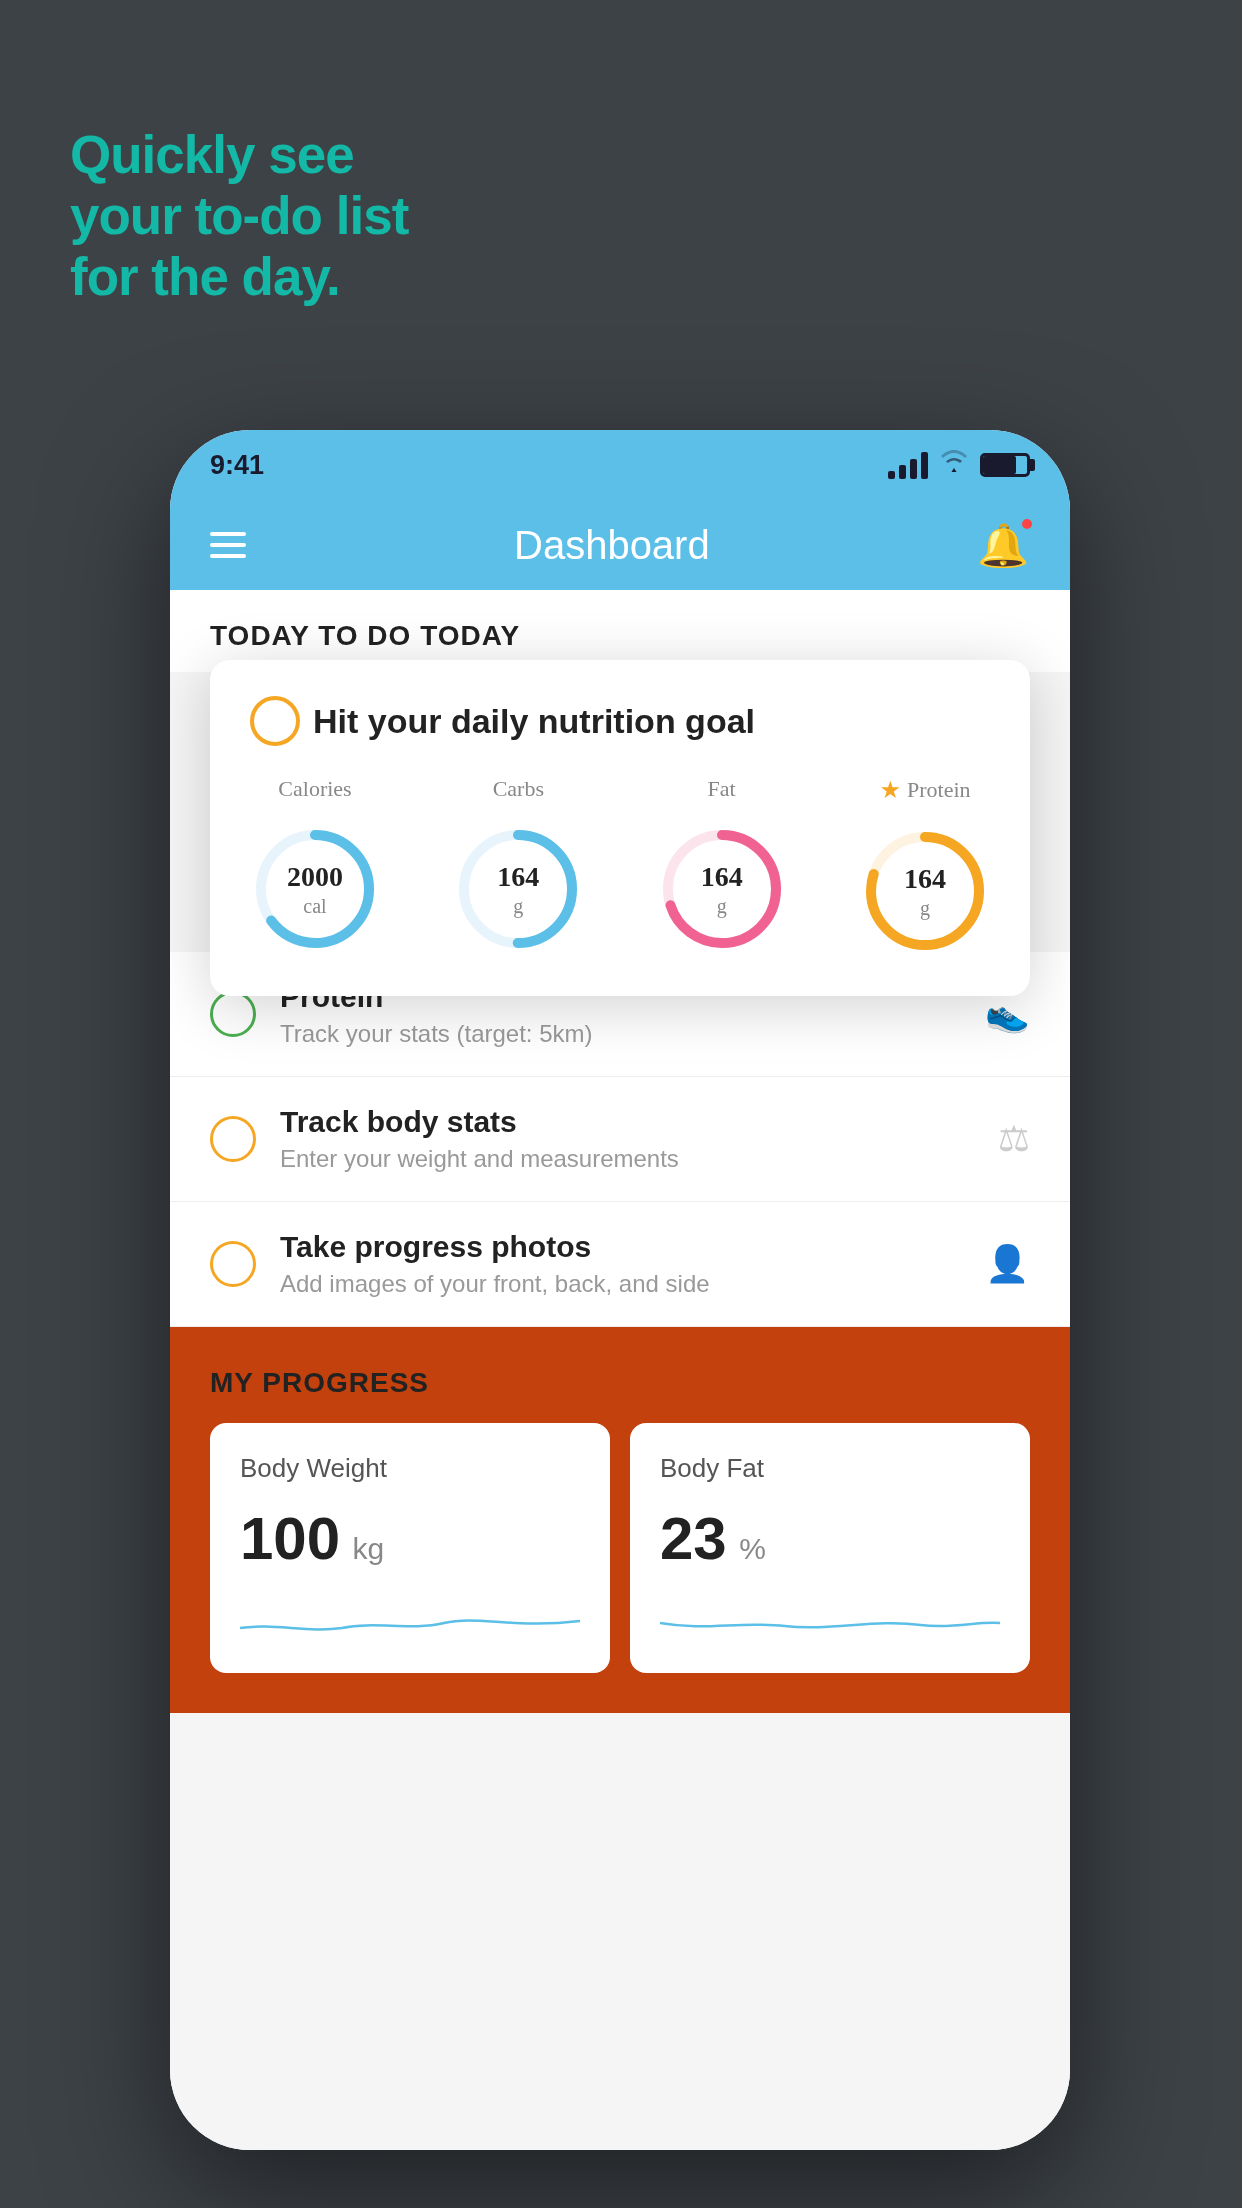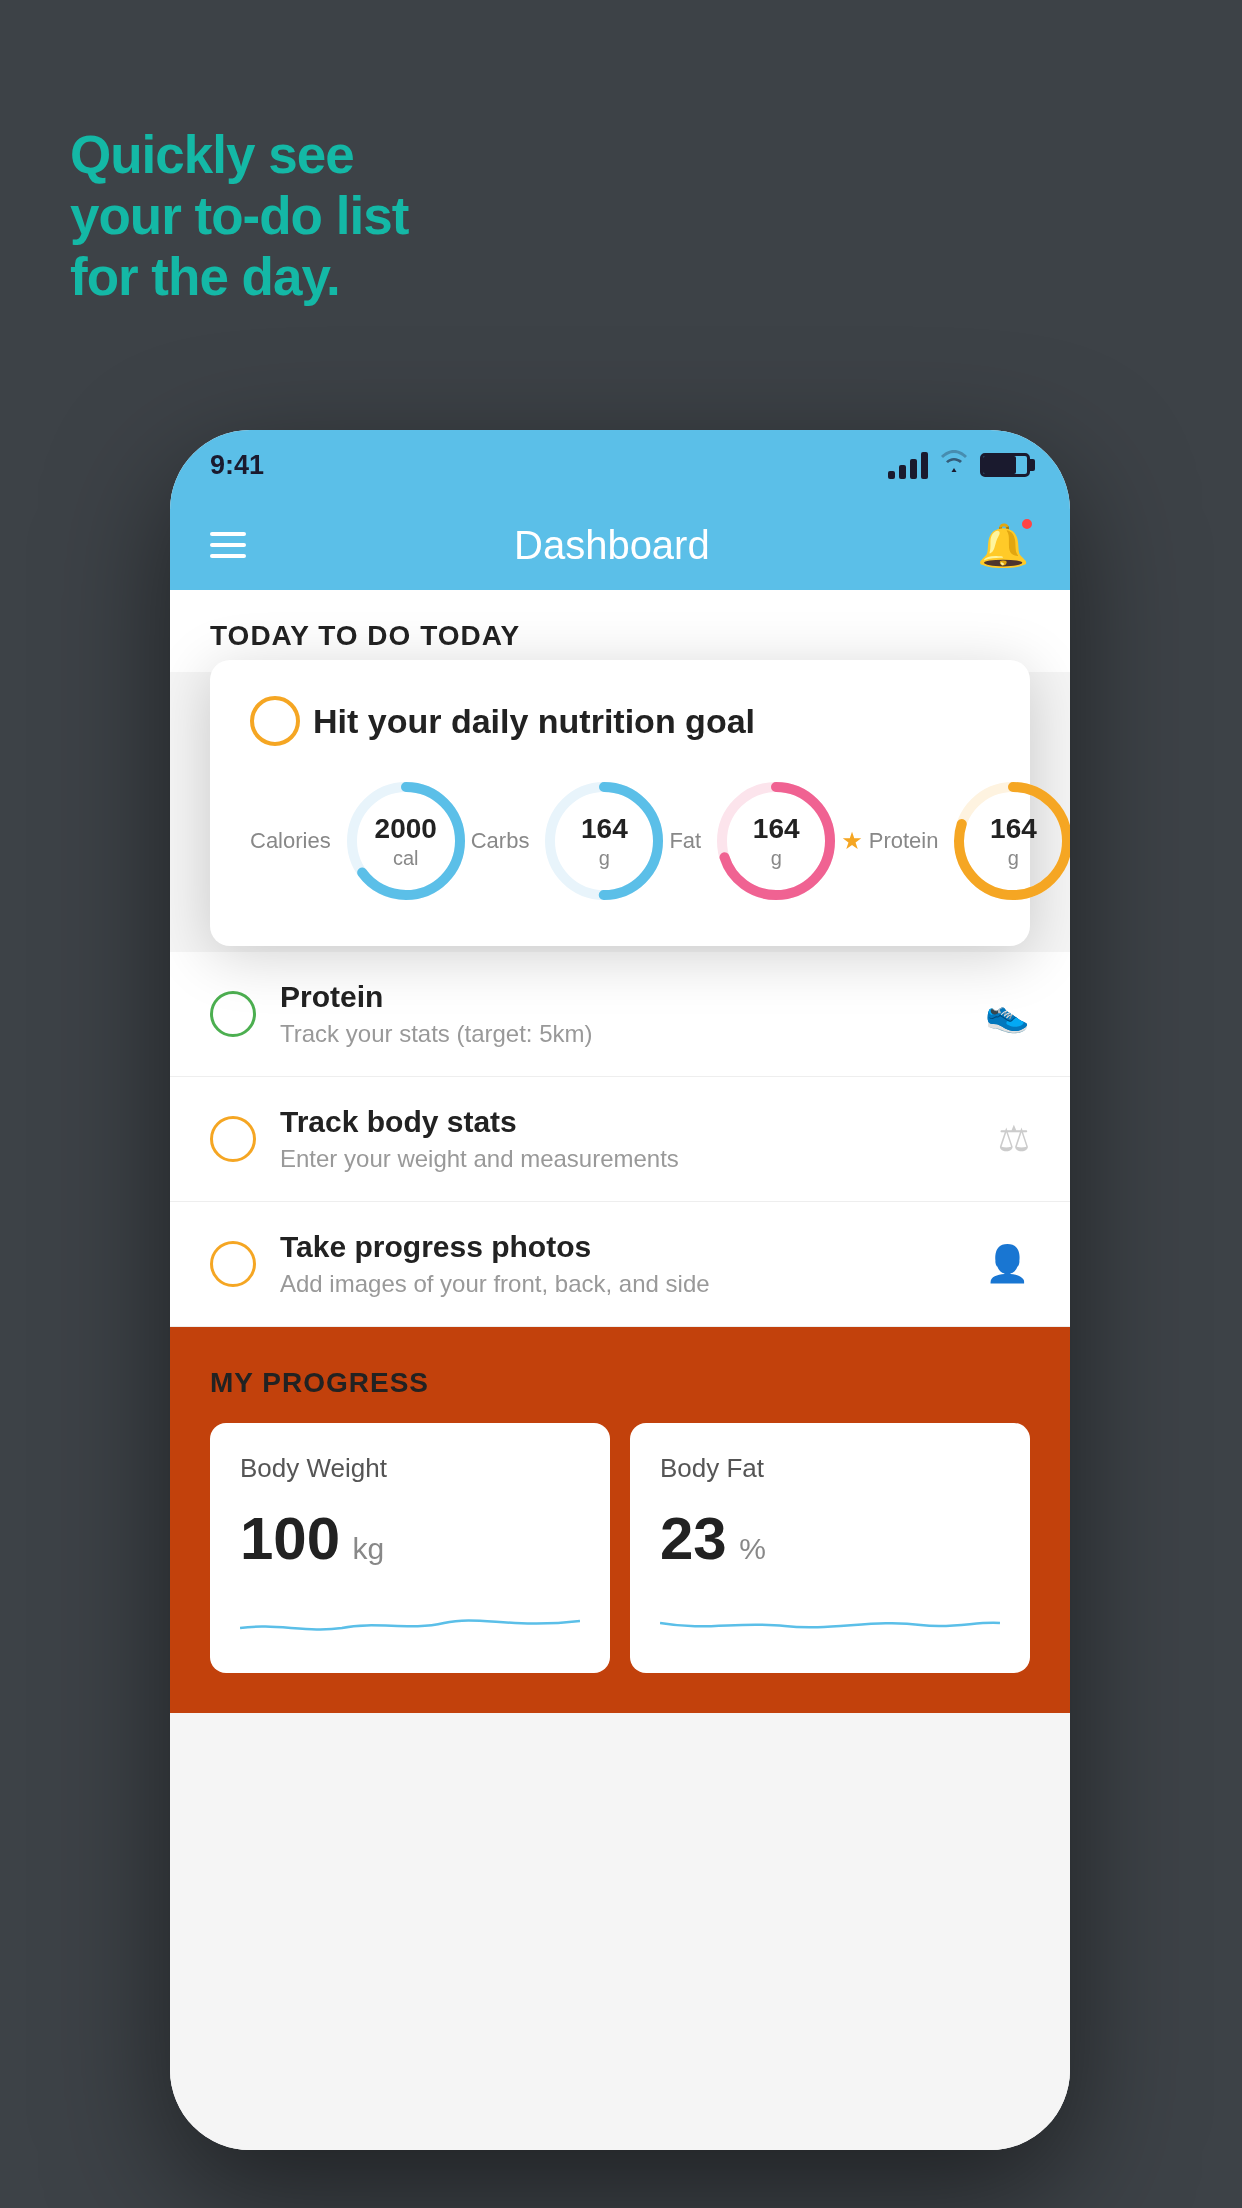--- a/index.html
+++ b/index.html
@@ -193,23 +193,24 @@
       font-weight: 600;
       color: #222;
     }
     .nutrition-metrics {
       display: flex;
       justify-content: space-between;
       align-items: flex-start;
     }
     .metric-item {
       display: flex;
-      flex-direction: row;
-      align-items: center;
-      gap: 10px;
+      flex-direction: column;
+      align-items: center;
+      gap: 22px;
+      font-family: Liberation Serif, serif;
     }
     .metric-label {
       font-size: 22px;
       color: #888;
       text-align: center;
     }
     .metric-label-star {
       display: flex;
       align-items: center;
       gap: 6px;

